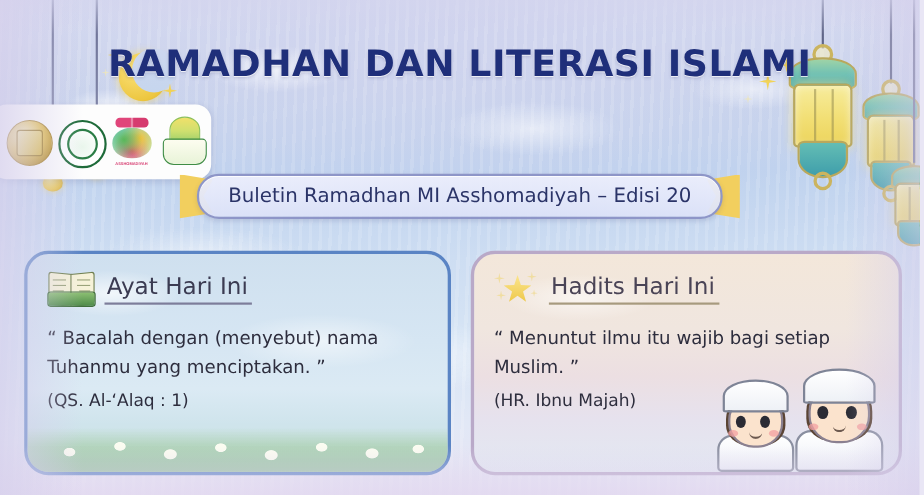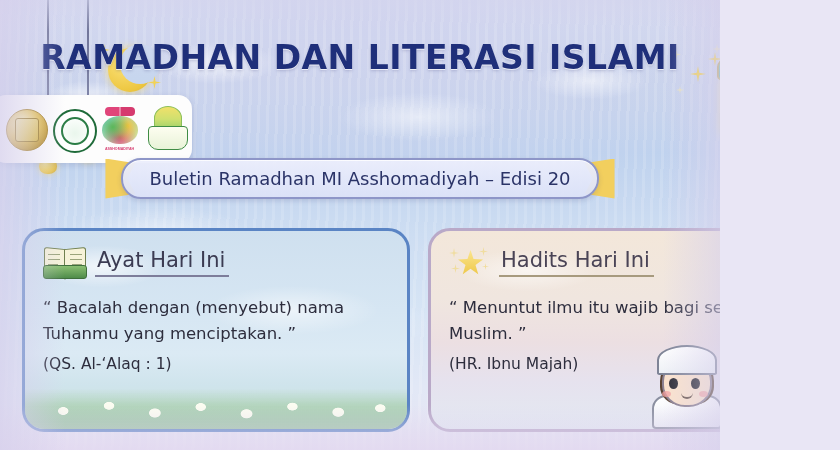--- a/index.html
+++ b/index.html
@@ -2,21 +2,21 @@
 <html><head>
 <meta charset="utf-8">
 <style>
   html,body{margin:0;padding:0;}
   body{
     width:840px;height:450px;overflow:hidden;
     font-family:"Liberation Sans", sans-serif;
     background:#e9e6f5;
   }
   .poster{
-    position:relative;width:720px;height:450px;overflow:hidden;
+    position:relative;width:836px;height:450px;overflow:hidden;
     background:
       radial-gradient(120% 80% at 50% 0%, #cfd3ee 0%, rgba(207,211,238,0) 55%),
       linear-gradient(180deg,#d7dcf0 0%, #c9d4ec 18%, #bfd2ee 34%, #cdddf2 52%, #d7e5f5 70%, #e2e8f6 86%, #e7e4f3 100%);
   }
   
   .clouds{position:absolute;inset:0;pointer-events:none;
     background:
       radial-gradient(60px 26px at 12% 22%, rgba(255,255,255,.85), rgba(255,255,255,0) 70%),
       radial-gradient(90px 30px at 30% 14%, rgba(255,255,255,.7), rgba(255,255,255,0) 70%),
       radial-gradient(110px 34px at 58% 26%, rgba(255,255,255,.6), rgba(255,255,255,0) 72%),

